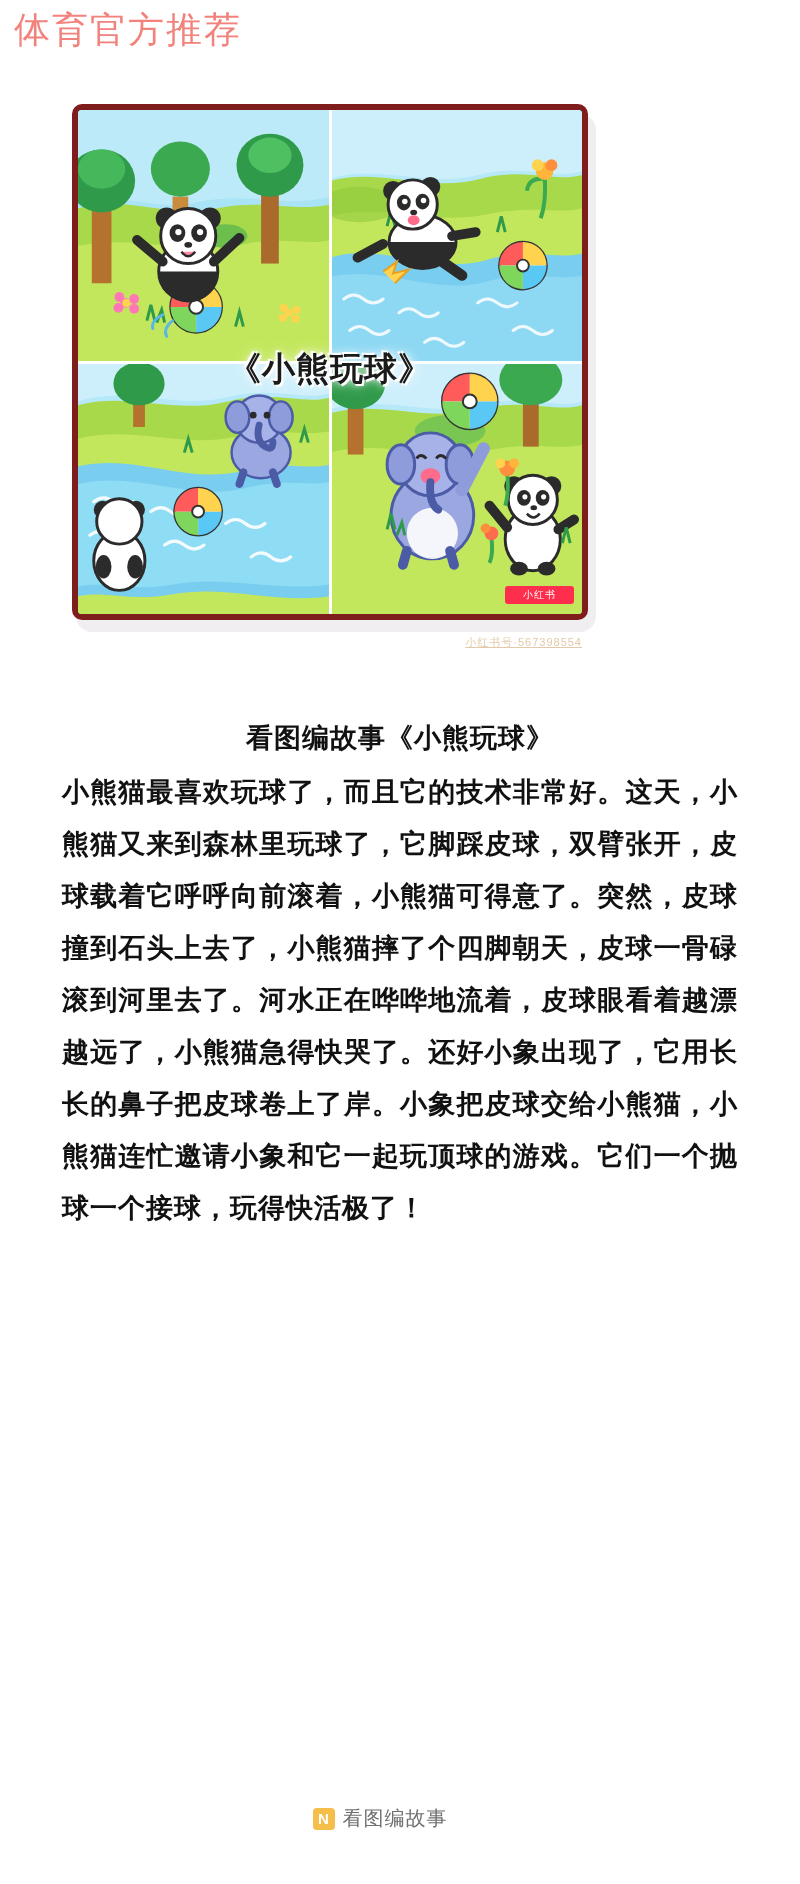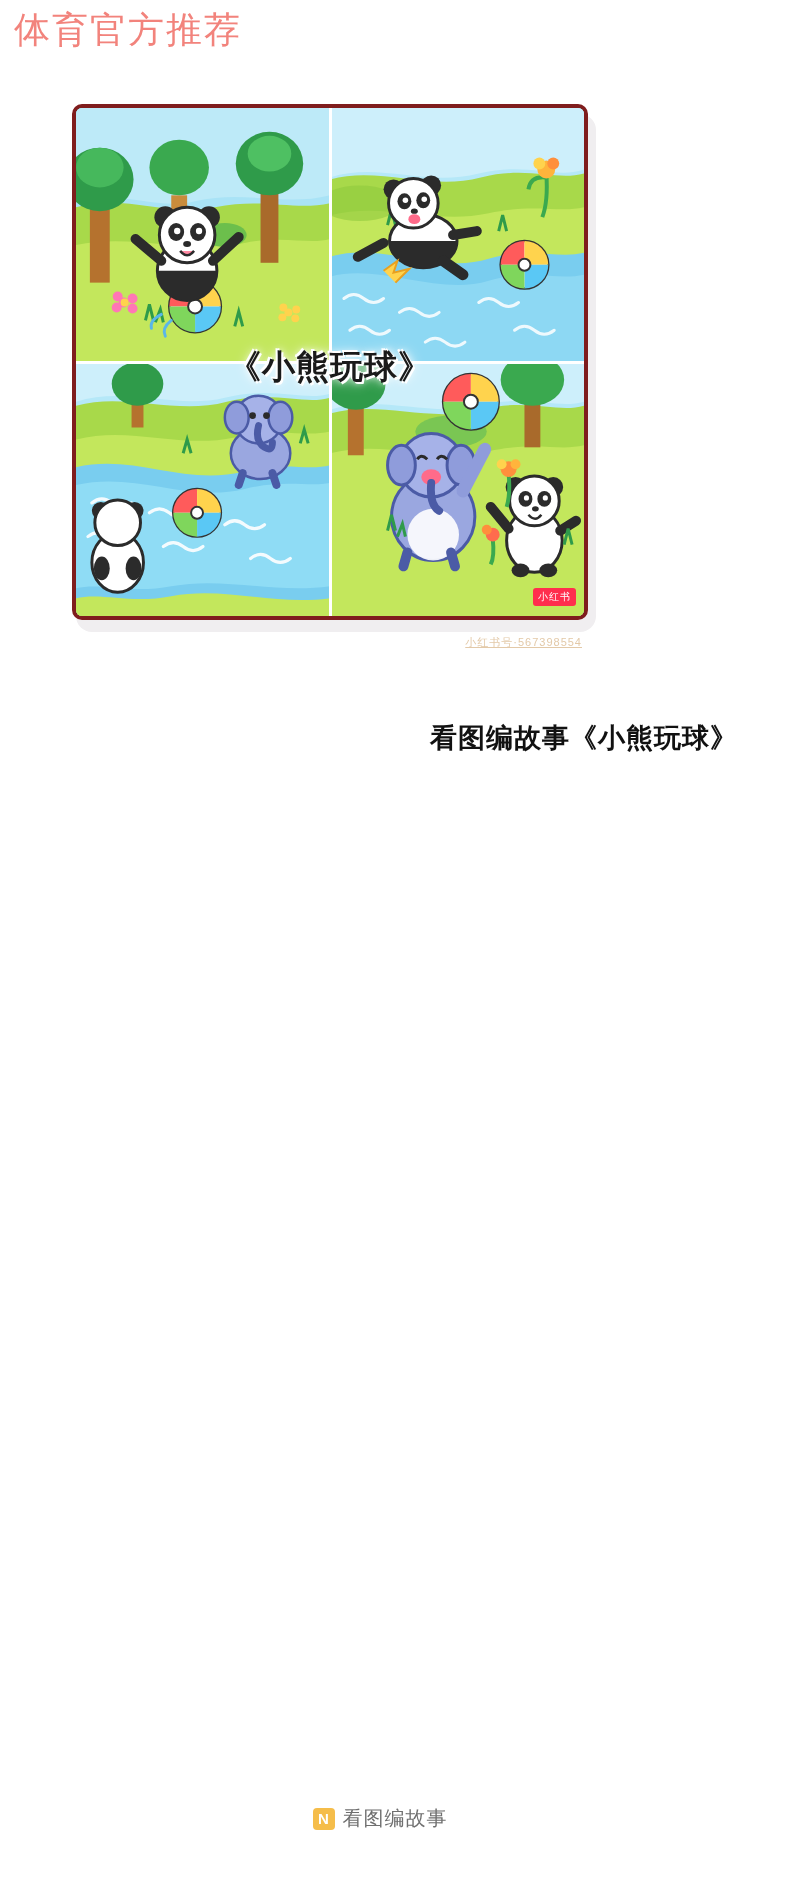--- a/index.html
+++ b/index.html
@@ -50,21 +50,21 @@
     border-radius: 16px;
   }
   .card {
     position: absolute;
     left: 0;
     top: 0;
     width: 516px;
     height: 516px;
     border-radius: 10px;
     overflow: hidden;
-    border: 4px solid #7f1d1d;
+    border: 6px solid #7f1d1d;
     box-sizing: border-box;
     background: #5eead4;
   }
   .quad {
     position: absolute;
     width: 50%;
     height: 50%;
     overflow: hidden;
   }
   .q1 { left: 0;   top: 0; }
@@ -98,21 +98,21 @@
   }
   .logo-badge {
     position: absolute;
     z-index: 9;
     right: 8px;
     bottom: 10px;
     background: #ff2e4d;
     color: #ffffff;
     font-size: 10px;
     line-height: 14px;
-    padding: 2px 5px;
+    padding: 2px 18px;
     border-radius: 3px;
     letter-spacing: 1px;
     font-family: "Liberation Sans", sans-serif;
   }
   .card-credit {
     position: absolute;
     z-index: 9;
     right: 18px;
     bottom: -16px;
     font-size: 11px;
@@ -128,21 +128,21 @@
     left: 62px;
     top: 712px;
     width: 676px;
   }
   .story-title {
     font-family: "Liberation Serif", "DejaVu Serif", serif;
     font-weight: bold;
     font-size: 27px;
     line-height: 52px;
     color: #111111;
-    text-align: right;
+    text-align: center;
     margin-bottom: 2px;
     letter-spacing: 1px;
   }
   .story-body {
     font-family: "Liberation Serif", "DejaVu Serif", serif;
     font-weight: bold;
     font-size: 27px;
     line-height: 52px;
     color: #111111;
     text-align: justify;
@@ -461,20 +461,21 @@
       <div class="grid-line-h"></div>
 
       <div class="card-title">《小熊玩球》</div>
       <div class="logo-badge">小红书</div>
     </div>
     <div class="card-credit">小红书号·567398554</div>
   </div>
 
   <div class="story">
     <div class="story-title">看图编故事《小熊玩球》</div>
+    <div class="story-body">小熊猫最喜欢玩球了，而且它的技术非常好。这天，小熊猫又来到森林里玩球了，它脚踩皮球，双臂张开，皮球载着它呼呼向前滚着，小熊猫可得意了。突然，皮球撞到石头上去了，小熊猫摔了个四脚朝天，皮球一骨碌滚到河里去了。河水正在哗哗地流着，皮球眼看着越漂越远了，小熊猫急得快哭了。还好小象出现了，它用长长的鼻子把皮球卷上了岸。小象把皮球交给小熊猫，小熊猫连忙邀请小象和它一起玩顶球的游戏。它们一个抛球一个接球，玩得快活极了！</div>
   </div>
 
   <div class="footer">
     <div class="footer-logo">N</div>
     <div class="footer-text">看图编故事</div>
   </div>
 
 </div>
 
 </body></html>

